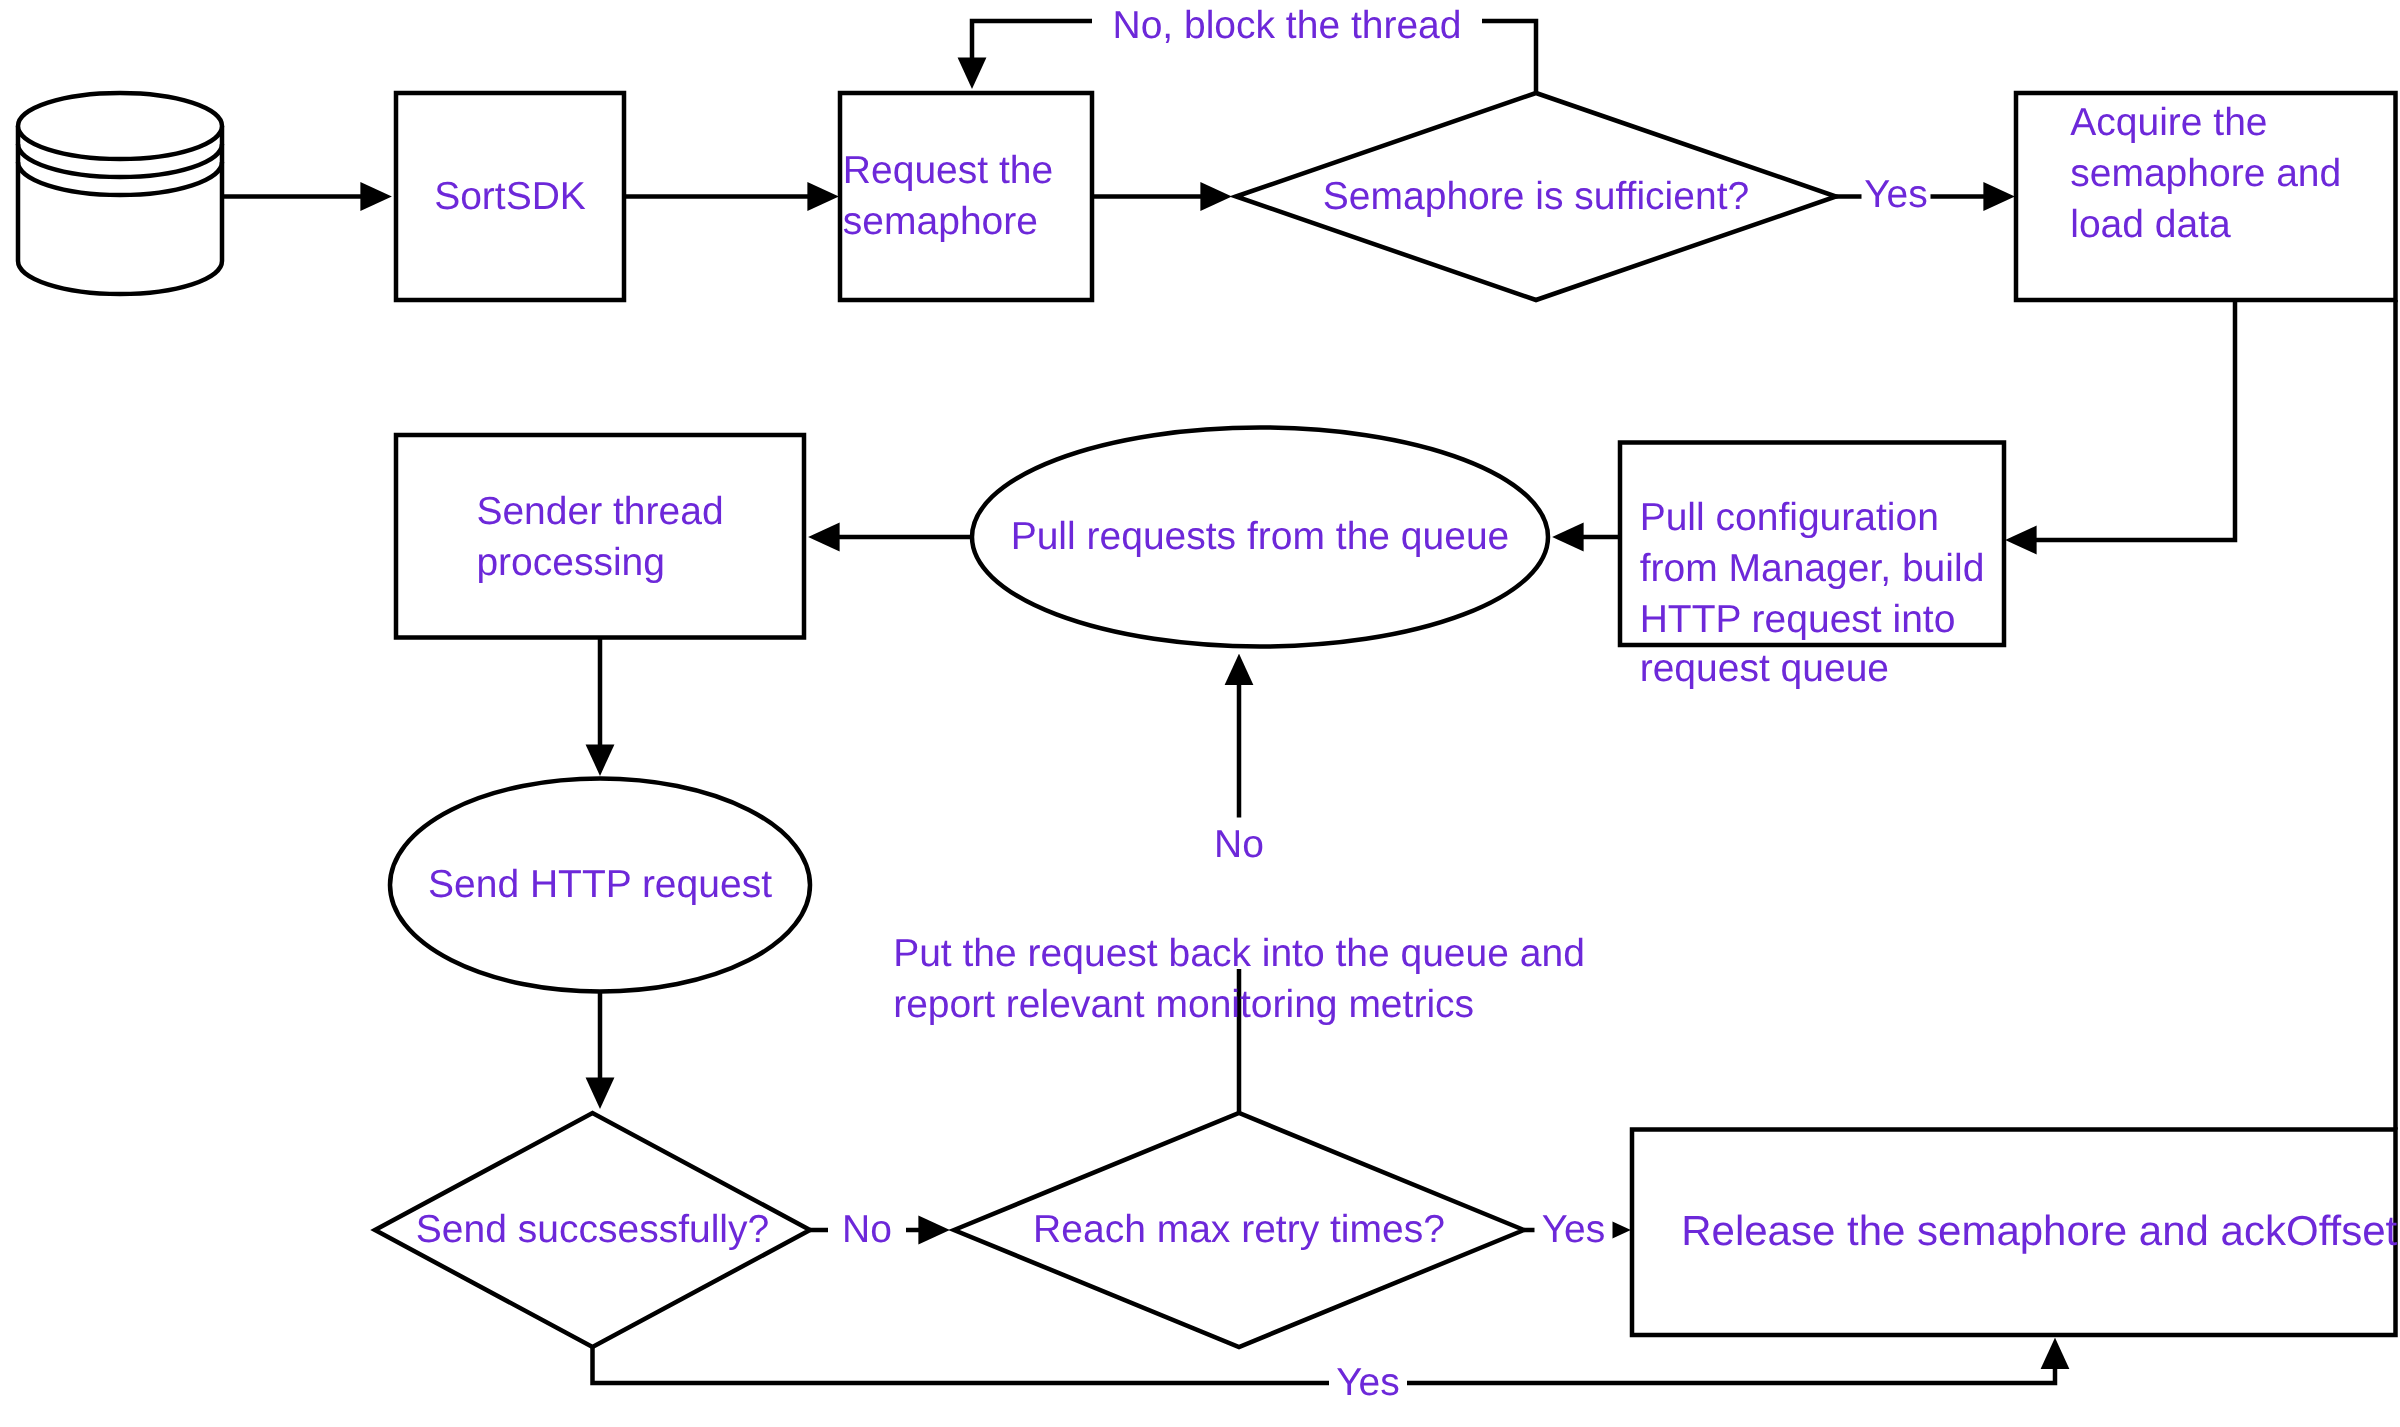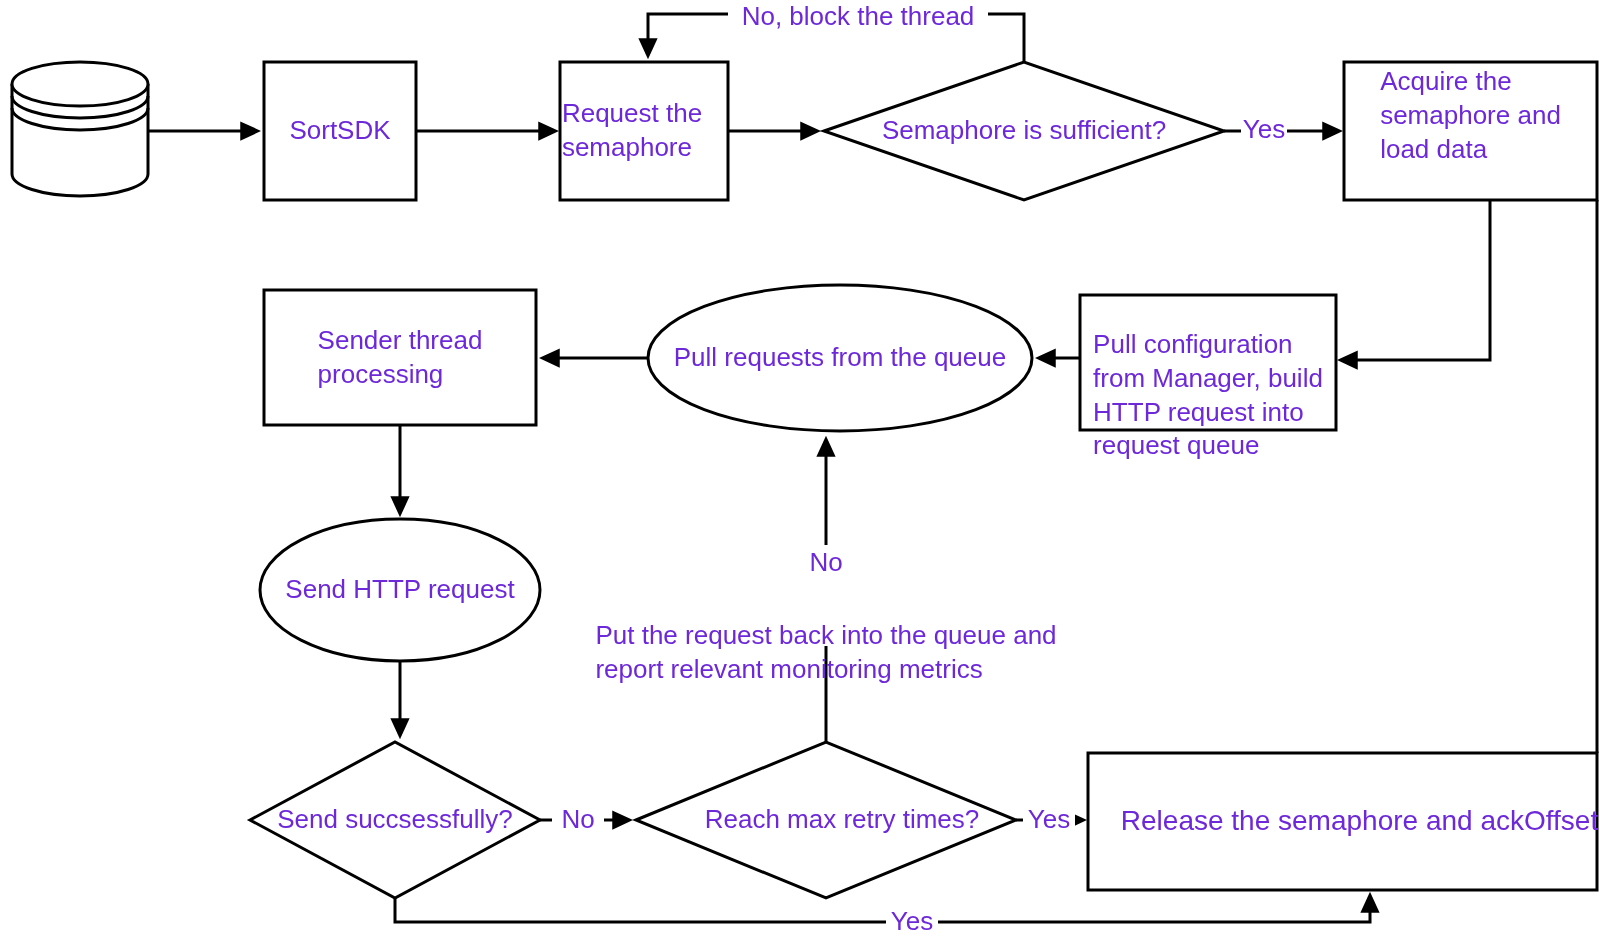--- a/index.html
+++ b/index.html
@@ -97,21 +97,21 @@
 
   <div class="lbl bg" style="left:796px; top:546px; width:60px; height:34px;">No</div>
 
   <div class="lbl" style="left:546px; top:578px; width:560px; height:70px;margin-top:40px;">Put the request back into the queue and
 report relevant monitoring metrics</div>
 
   <div class="lbl" style="left:265px; top:742px; width:260px; height:156px;">Send succsessfully?</div>
 
   <div class="lbl bg" style="left:552px; top:803px; width:52px; height:34px;">No</div>
 
-  <div class="lbl" style="left:692px; top:742px; width:300px; height:156px;">Reach max retry times?</div>
+  <div class="lbl" style="left:676px; top:742px; width:300px; height:156px;">Reach max retry times?</div>
 
   <div class="lbl bg" style="left:1023px; top:803px; width:52px; height:34px;">Yes</div>
 
   <div class="lbl big" style="left:1090px; top:753px; width:507px; height:137px;padding-left:16px;">Release the semaphore and ackOffset</div>
 
   <div class="lbl bg" style="left:886px; top:905px; width:52px; height:34px;">Yes</div>
 
 </div>
 
 </body></html>

